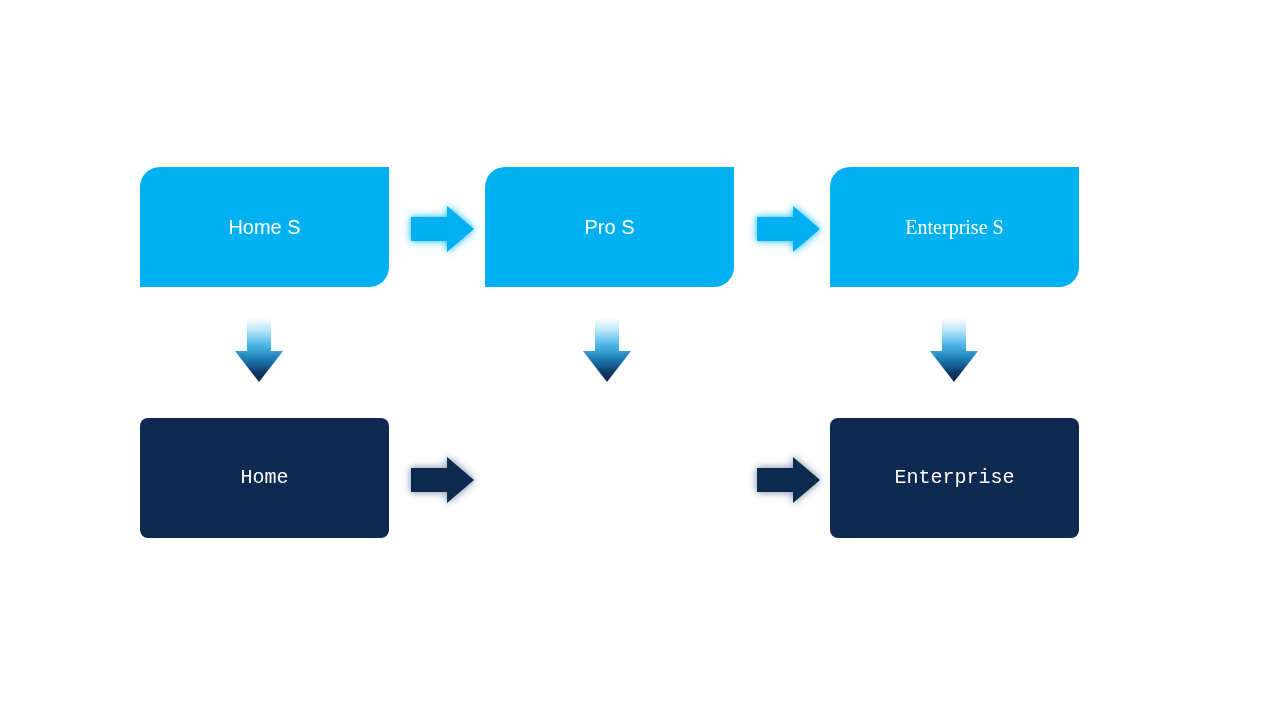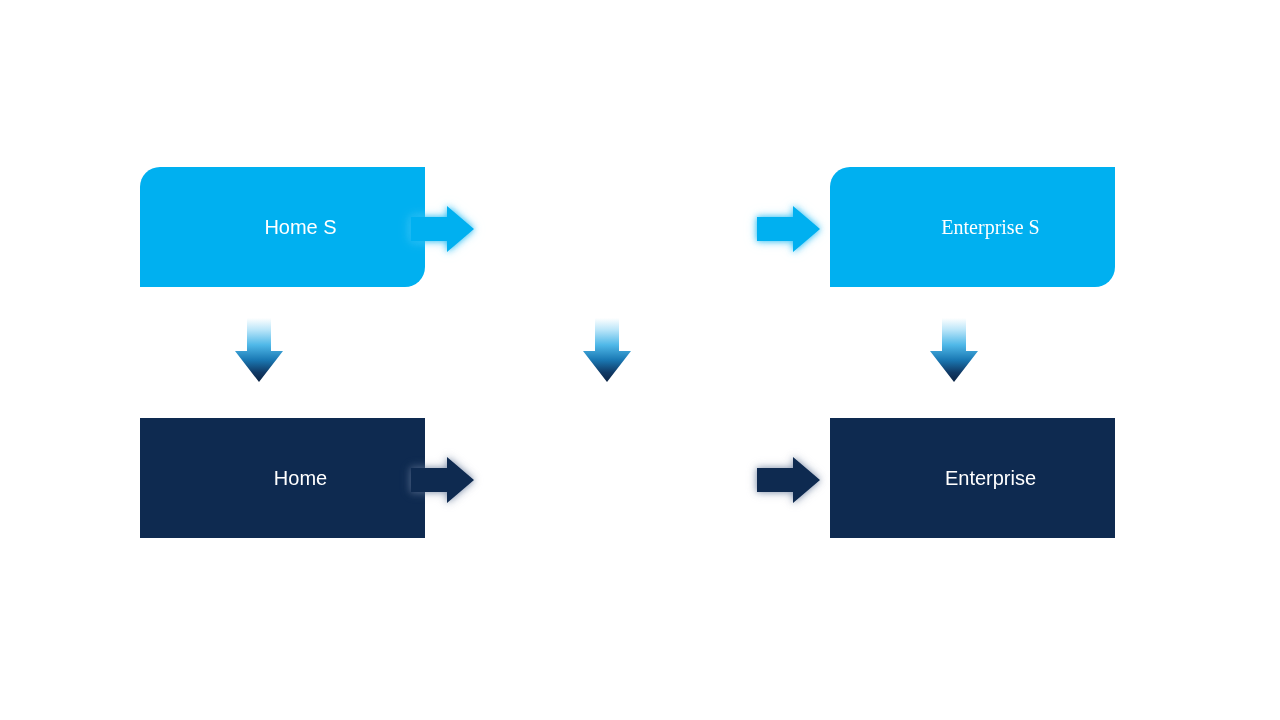--- a/index.html
+++ b/index.html
@@ -15,36 +15,36 @@
     font-family: "Liberation Sans", sans-serif;
     overflow: hidden;
   }
   .node {
     position: absolute;
     width: 249px;
     height: 120px;
     display: flex;
     align-items: center;
     justify-content: center;
-    padding-left: 36px;
   }
   .node .label {
     color: var(--label-text, #ffffff);
     font-size: 20px;
     font-weight: 400;
     line-height: 1.2;
     white-space: nowrap;
   }
   .node.top {
     background: var(--light-blue, #00B0F0);
     border-radius: 20px 0 20px 0;
   }
   .node.bottom {
     background: var(--navy, #0E2A50);
-    border-radius: 0;
+    border-radius: 8px;
+    font-family: Liberation Mono, monospace;
   }
   .arrow {
     position: absolute;
     overflow: visible;
     display: block;
   }
   .arrow.light polygon { fill: var(--light-blue, #00B0F0); }
   .arrow.light {
     filter: drop-shadow(0 0 3px rgba(0, 176, 240, 0.75))
             drop-shadow(0 0 5px rgba(125, 216, 250, 0.60));
@@ -75,20 +75,23 @@
         <stop offset="0.65" stop-color="#1B7AB5"></stop>
         <stop offset="0.85" stop-color="#103A66"></stop>
         <stop offset="1" stop-color="#0C2444"></stop>
       </linearGradient>
     </defs>
   </svg>
 
   <div class="node top" style="left:140px; top:167px;">
     <span class="label">Home S</span>
   </div>
+  <div class="node top" style="left:485px; top:167px;">
+    <span class="label">Pro S</span>
+  </div>
   <div class="node top" style="left:830px; top:167px;font-family:Liberation Serif, serif;">
     <span class="label">Enterprise S</span>
   </div>
 
   <svg class="arrow light" style="left:411px; top:206px;" width="63" height="46" viewBox="0 0 63 46">
     <polygon points="0,11 36,11 36,0 63,23 36,46 36,35 0,35"></polygon>
   </svg>
   <svg class="arrow light" style="left:757px; top:206px;" width="63" height="46" viewBox="0 0 63 46">
     <polygon points="0,11 36,11 36,0 63,23 36,46 36,35 0,35"></polygon>
   </svg>

